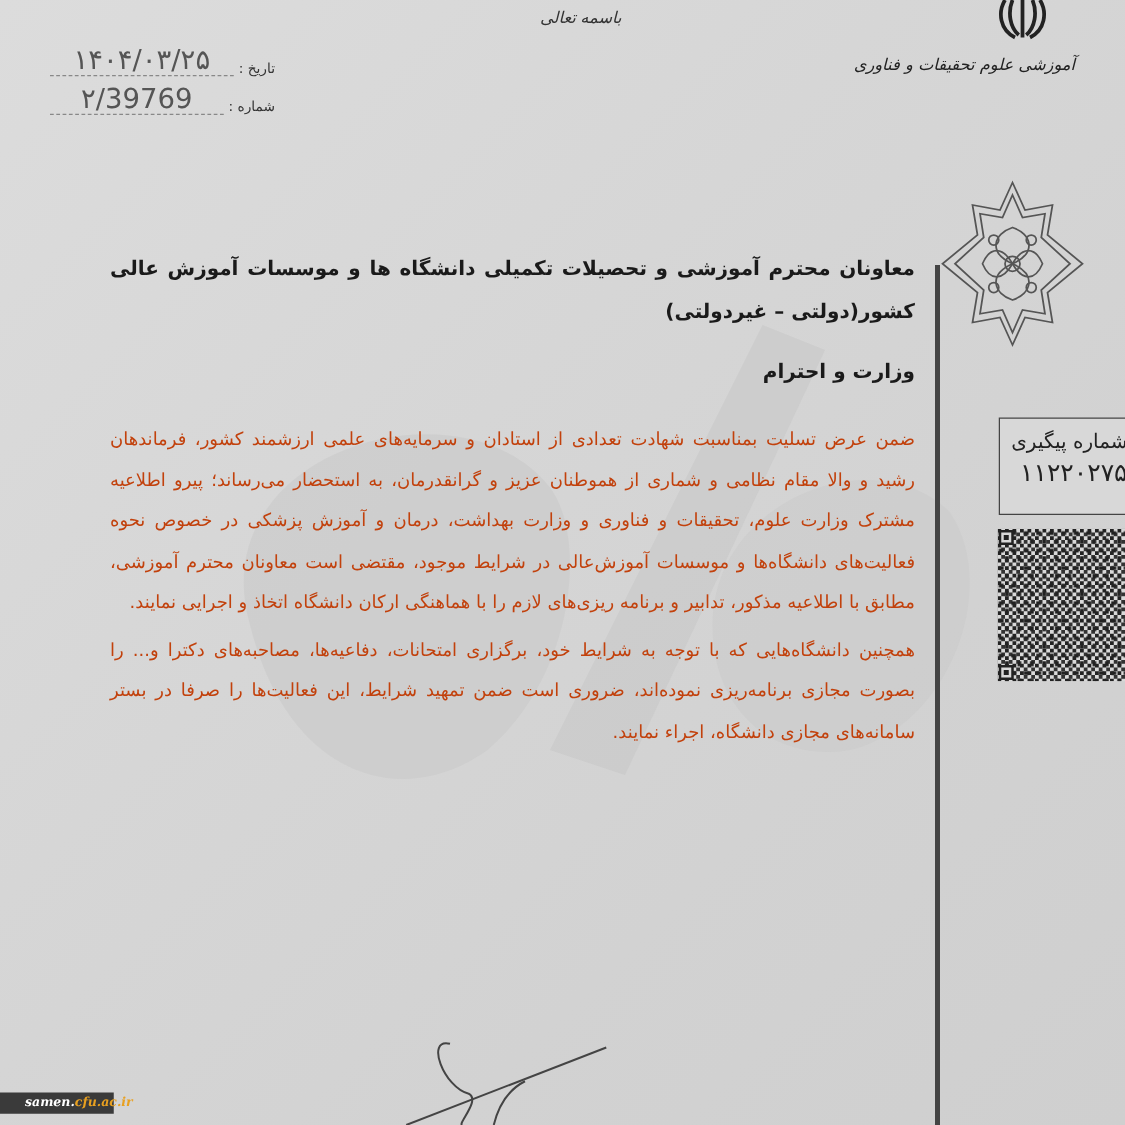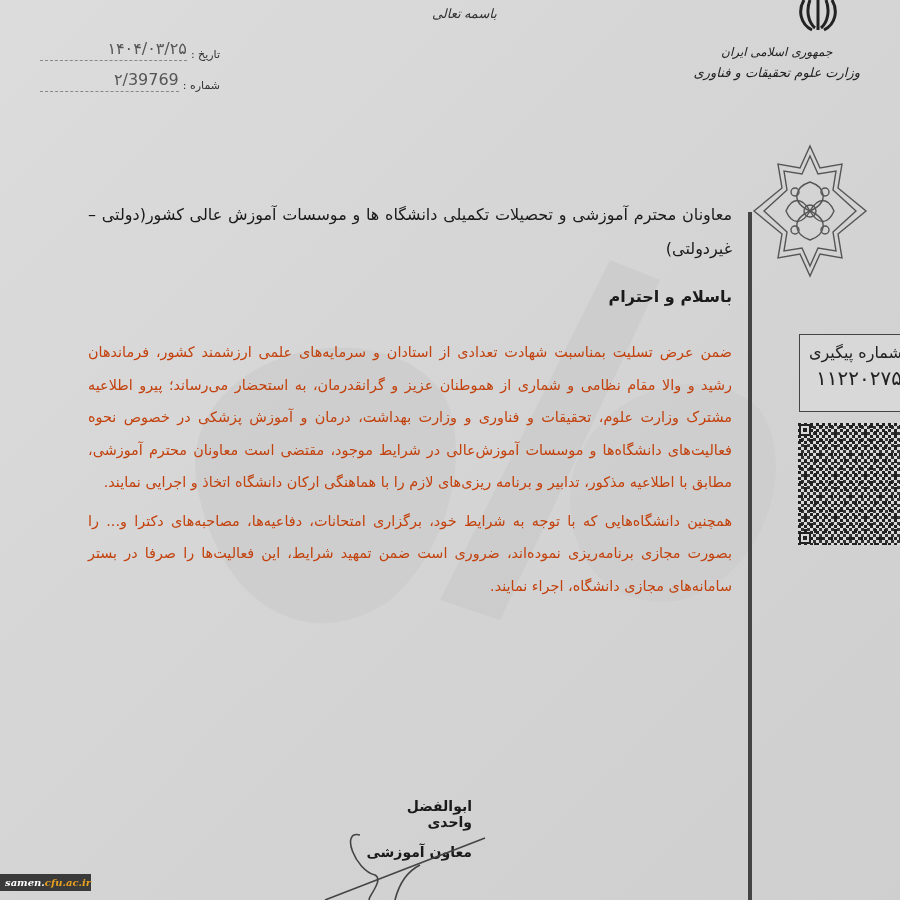--- a/index.html
+++ b/index.html
@@ -13,60 +13,60 @@
     .page { position: absolute; inset: 0; }
 
     
     .watermark { position: absolute; left: 140px; top: 240px; width: 640px; height: 420px; pointer-events: none; }
 
     
     .meta { position: absolute; left: 40px; top: 30px; width: 180px; direction: rtl; }
     .meta-row { display: flex; align-items: flex-end; height: 31px; gap: 4px; }
     .meta-label { font-size: 11px; font-weight: normal; color: #333; white-space: nowrap; }
     .meta-value {
-      flex: 1; border-bottom: 1px dashed #888; font-size: 16px; color: #555;
-      font-family: "DejaVu Sans", sans-serif; text-align: right; direction: ltr; padding-bottom: 1px;
+      flex: 1; border-bottom: 1px dashed #888; font-size: 22px; color: #555;
+      font-family: "DejaVu Sans", sans-serif; text-align: center; direction: ltr; padding-bottom: 1px;
       letter-spacing: 1px; line-height: 20px;
     }
 
-    .basmala { position: absolute; left: 432px; top: 6px; font-size: 13px; color: #333; font-style: italic; font-family: Liberation Serif, serif; }
+    .basmala { position: absolute; left: 432px; top: 6px; font-size: 13px; color: #333; font-style: italic; font-family: Liberation Sans, sans-serif; }
 
     
     .emblem { position: absolute; left: 790px; top: 0px; width: 56px; height: 32px; }
     .ministry { position: absolute; right: 40px; top: 42px; text-align: center; direction: rtl; font-family: "DejaVu Serif", serif; font-style: italic; color: #222; }
     .ministry .l1 { font-size: 12px; line-height: 20px; }
     .ministry .l2 { font-size: 13px; line-height: 22px; }
 
     .ornament { position: absolute; left: 750px; top: 142px; width: 120px; height: 138px; }
 
     .vline { position: absolute; left: 748px; top: 212px; width: 4px; height: 700px; background: #444; }
 
     
     .tracking { position: absolute; left: 799px; top: 334px; width: 110px; height: 78px; border: 1.5px solid #444; direction: rtl; background: #d8d8d8; overflow: hidden; }
     .tracking .lbl { font-size: 16px; padding: 8px 6px 0 0; white-space: nowrap; color: #222; }
     .tracking .num { font-size: 20px; padding: 4px 6px 0 0; white-space: nowrap; letter-spacing: 2px; color: #222; }
 
     .qr { position: absolute; left: 798px; top: 423px; width: 110px; height: 122px; }
 
     
     .content { position: absolute; left: 88px; top: 198px; width: 644px; direction: rtl; text-align: justify; }
-    .addressee { font-size: 16px; font-weight: normal; line-height: 34px; color: #1a1a1a; }
+    .addressee { font-size: 16px; font-weight: bold; line-height: 34px; color: #1a1a1a; }
     .greeting { font-size: 16px; font-weight: bold; margin-top: 16px; line-height: 30px; color: #1a1a1a; }
     .para { font-size: 14.4px; line-height: 32.5px; margin-top: 24px; color: #c2410c; text-align-last: right; }
     .para2 { margin-top: 6px; }
 
     .signature { position: absolute; left: 360px; top: 798px; width: 112px; direction: rtl; text-align: right; }
     .sig-name { font-size: 14px; font-weight: bold; color: #1a1a1a; }
     .sig-title { font-size: 14px; font-weight: bold; color: #1a1a1a; margin-top: 14px; }
     .sig-scribble { position: absolute; left: 300px; top: 830px; width: 200px; height: 70px; }
 
     .site-badge {
       position: absolute; left: 0; top: 874px; width: 91px; height: 17px; background: #3a3a3a;
       font-family: "DejaVu Serif", serif; font-style: italic; font-weight: bold; font-size: 10px;
-      line-height: 17px; padding-left: 5px; color: #fff; white-space: nowrap;
+      line-height: 17px; padding-left: 20px; color: #fff; white-space: nowrap;
     }
     .site-badge .accent { color: #e8a020; }
   </style>
 </head>
 <body>
 
 <div class="page">
 
   <svg class="watermark" viewBox="0 0 640 420">
     <path d="M60 260 C 20 120, 230 60, 300 150 C 330 190, 320 300, 250 360 C 180 410, 90 380, 60 260 Z" fill="#c9c9c9" opacity="0.55"></path>
@@ -91,22 +91,21 @@
     <g fill="none" stroke="#222" stroke-width="3">
       <path d="M14 0 C 8 10, 10 24, 22 30"></path>
       <path d="M42 0 C 48 10, 46 24, 34 30"></path>
       <path d="M20 0 C 16 10, 18 22, 25 28"></path>
       <path d="M36 0 C 40 10, 38 22, 31 28"></path>
     </g>
     <rect x="26.5" y="0" width="3" height="30" fill="#222"></rect>
   </svg>
 
   <div class="ministry">
-    <div class="l1">جمهوری اسلامی ایران</div>
-    <div class="l2">وزارت علوم تحقیقات و فناوری</div>
+    <div class="l2">آموزشی علوم تحقیقات و فناوری</div>
   </div>
 
   <svg class="ornament" viewBox="0 0 120 138">
     <g fill="none" stroke="#555" stroke-width="1.4">
       <path d="M60 4 L70 26 L92 22 L88 46 L116 69 L88 92 L92 116 L70 112 L60 134 L50 112 L28 116 L32 92 L4 69 L32 46 L28 22 L50 26 Z"></path>
       <path d="M60 14 L68 32 L86 29 L83 48 L106 69 L83 90 L86 109 L68 106 L60 124 L52 106 L34 109 L37 90 L14 69 L37 48 L34 29 L52 32 Z"></path>
       <path d="M60 40 C 75 45, 80 60, 60 69 C 40 60, 45 45, 60 40 Z"></path>
       <path d="M60 98 C 75 93, 80 78, 60 69 C 40 78, 45 93, 60 98 Z"></path>
       <path d="M36 69 C 42 55, 52 55, 60 69 C 52 83, 42 83, 36 69 Z"></path>
       <path d="M84 69 C 78 55, 68 55, 60 69 C 68 83, 78 83, 84 69 Z"></path>
@@ -142,29 +141,25 @@
     <g fill="#d9d9d9" stroke="#222" stroke-width="2">
       <rect x="2" y="2" width="10" height="10"></rect>
       <rect x="2" y="110" width="10" height="10"></rect>
     </g>
     <rect x="5" y="5" width="4" height="4" fill="#222"></rect>
     <rect x="5" y="113" width="4" height="4" fill="#222"></rect>
   </svg>
 
   <div class="content">
     <div class="addressee">معاونان محترم آموزشی و تحصیلات تکمیلی دانشگاه ها و موسسات آموزش عالی کشور(دولتی – غیردولتی)</div>
-    <div class="greeting">باسلام و احترام</div>
+    <div class="greeting">وزارت و احترام</div>
     <p class="para">ضمن عرض تسلیت بمناسبت شهادت تعدادی از استادان و سرمایه‌های علمی ارزشمند کشور، فرماندهان رشید و والا مقام نظامی و شماری از هموطنان عزیز و گرانقدرمان، به استحضار می‌رساند؛ پیرو اطلاعیه مشترک وزارت علوم، تحقیقات و فناوری و وزارت بهداشت، درمان و آموزش پزشکی در خصوص نحوه فعالیت‌های دانشگاه‌ها و موسسات آموزش‌عالی در شرایط موجود، مقتضی است معاونان محترم آموزشی، مطابق با اطلاعیه مذکور، تدابیر و برنامه ریزی‌های لازم را با هماهنگی ارکان دانشگاه اتخاذ و اجرایی نمایند.</p>
     <p class="para para2">همچنین دانشگاه‌هایی که با توجه به شرایط خود، برگزاری امتحانات، دفاعیه‌ها، مصاحبه‌های دکترا و... را بصورت مجازی برنامه‌ریزی نموده‌اند، ضروری است ضمن تمهید شرایط، این فعالیت‌ها را صرفا در بستر سامانه‌های مجازی دانشگاه، اجراء نمایند.</p>
   </div>
 
-  <div class="signature">
-    <div class="sig-name">ابوالفضل واحدی</div>
-    <div class="sig-title">معاون آموزشی</div>
-  </div>
   <svg class="sig-scribble" viewBox="0 0 200 70">
     <g fill="none" stroke="#444" stroke-width="1.6">
       <path d="M25 70 L 185 8"></path>
       <path d="M60 5 C 40 0, 55 40, 75 45 C 85 50, 65 70, 70 70"></path>
       <path d="M95 70 C 100 50, 110 40, 120 35"></path>
     </g>
   </svg>
 
   <div class="site-badge"><span>samen.</span><span class="accent">cfu.ac.ir</span></div>
 

